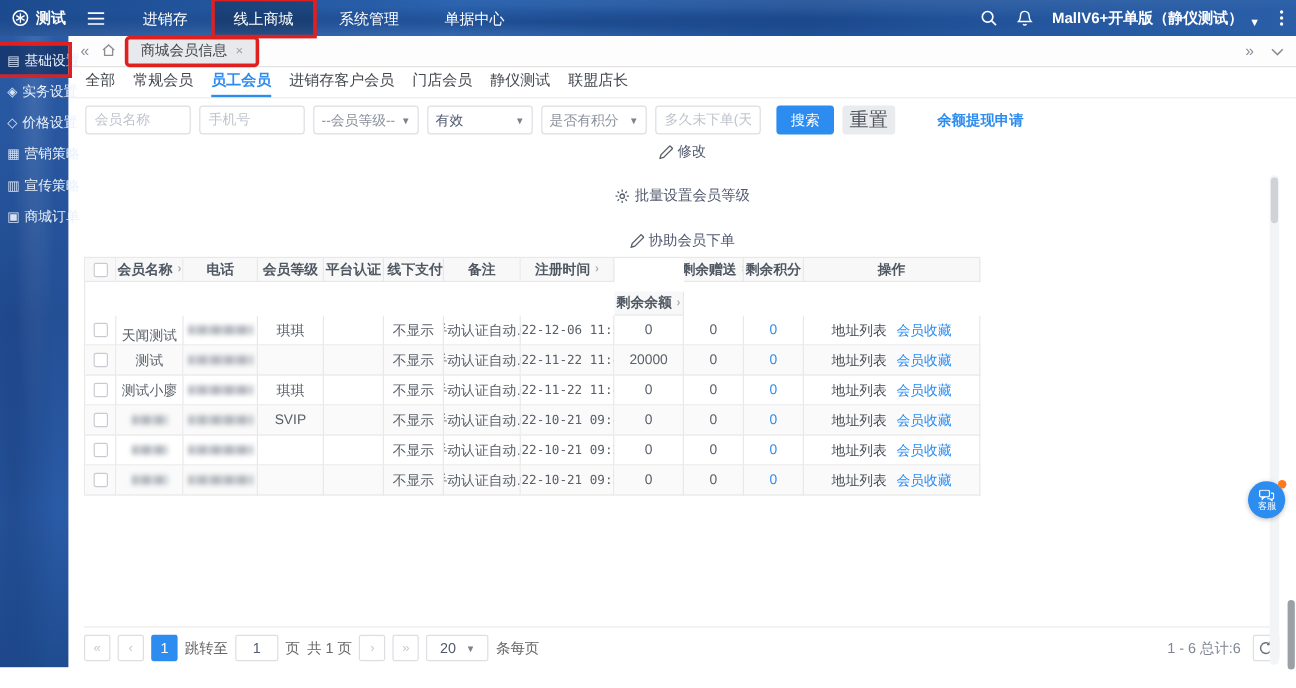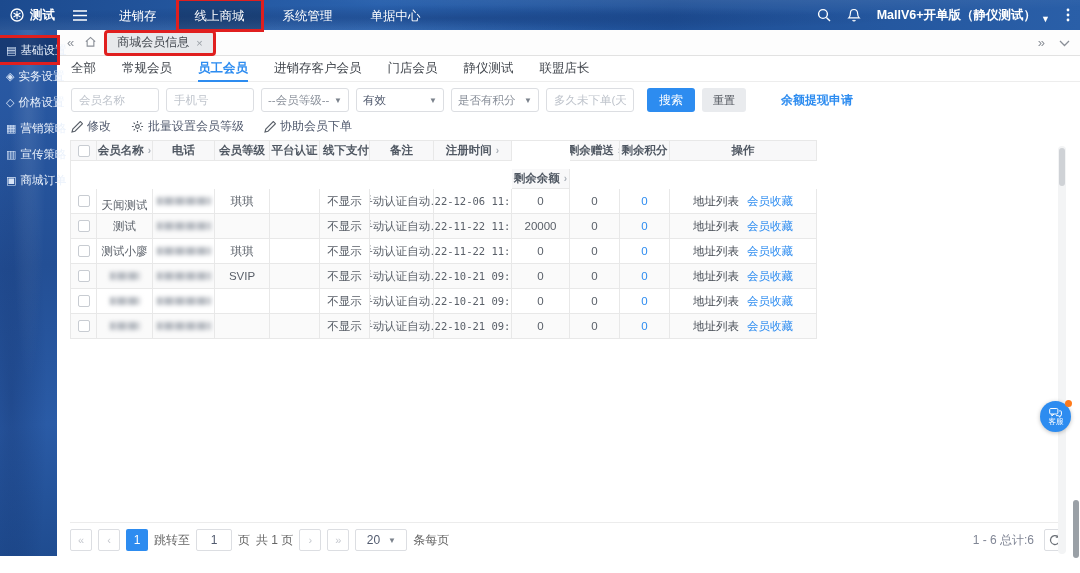--- a/index.html
+++ b/index.html
@@ -55,35 +55,35 @@
     border-bottom:1px solid #e2e2e2;color:#7a7f87;font-size:13px;background:#fdfdfd;
   }
   .tab-nav{cursor:pointer;font-size:13px;color:#8a8f97;}
   .tab-item{
     background:#e7e9ec;height:20px;display:flex;align-items:center;gap:7px;
     padding:0 10px;font-size:12px;color:#42474e;cursor:pointer;border-radius:1px;
   }
   .tab-close{color:#9aa0a6;font-size:11px;cursor:pointer;}
   .tabbar-right{margin-left:auto;display:flex;align-items:center;gap:14px;color:#8a8f97;}
   
-  .subtabs{display:flex;align-items:center;gap:26px;height:26px;padding:0 14px;border-bottom:1px solid #ededed;font-size:12.5px;}
+  .subtabs{display:flex;align-items:flex-end;gap:15px;height:26px;padding:0 14px;border-bottom:1px solid #ededed;font-size:12.5px;}
   .subtab{color:#42474e;cursor:pointer;position:relative;height:26px;line-height:25px;white-space:nowrap;}
   .subtab.active{color:var(--accent);font-weight:bold;}
   .subtab.active::after{content:"";position:absolute;left:0;right:0;bottom:0;height:2px;background:var(--accent);}
   
   .filters{display:flex;align-items:center;gap:7px;padding:6px 14px 5px;}
   .f-input{width:88px;height:24px;border:1px solid #dcdee2;border-radius:3px;font-size:11.5px;padding:0 7px;color:#515a6e;outline:none;font-family:inherit;}
   .f-input::placeholder{color:#bfc4cc;}
   .f-select{width:88px;height:24px;border:1px solid #dcdee2;border-radius:3px;font-size:11.5px;padding:0 6px;color:#8a909a;display:flex;align-items:center;justify-content:space-between;cursor:pointer;background:#fff;}
   .f-select .caret{color:#7b828c;font-size:8px;}
   .btn-search{width:48px;height:24px;background:var(--accent);color:#fff;border:none;border-radius:3px;font-size:12px;margin-left:6px;cursor:pointer;font-family:inherit;}
-  .btn-reset{width:44px;height:24px;background:#e9ebee;color:#51565e;border:none;border-radius:3px;font-size:11px;cursor:pointer;font-family:inherit;}
+  .btn-reset{width:44px;height:24px;background:#e9ebee;color:#51565e;border:none;border-radius:3px;font-size:16px;cursor:pointer;font-family:inherit;}
   .withdraw{margin-left:28px;color:var(--link);font-size:12px;font-weight:bold;cursor:pointer;}
   
-  .toolbar{display:flex;align-items:center;gap:20px;padding:1px 14px 5px;font-size:12px;color:#515a6e;}
+  .toolbar{display:flex;align-items:center;gap:20px;padding:1px 14px 5px;font-size:12px;color:#515a6e;flex-direction:column;}
   .tool{display:flex;align-items:center;gap:4px;cursor:pointer;}
   .tool svg{display:block;}
   
   .table-wrap{margin-left:13px;width:747px;border-top:1px solid #e8e8e8;border-left:1px solid #e8e8e8;font-size:11.5px;}
   .trow{display:flex;}
   .tcell{
     border-right:1px solid #e8e8e8;border-bottom:1px solid #e8e8e8;
     display:flex;align-items:center;justify-content:center;gap:3px;
     height:25px;overflow:hidden;white-space:nowrap;color:#5a6069;
   }

